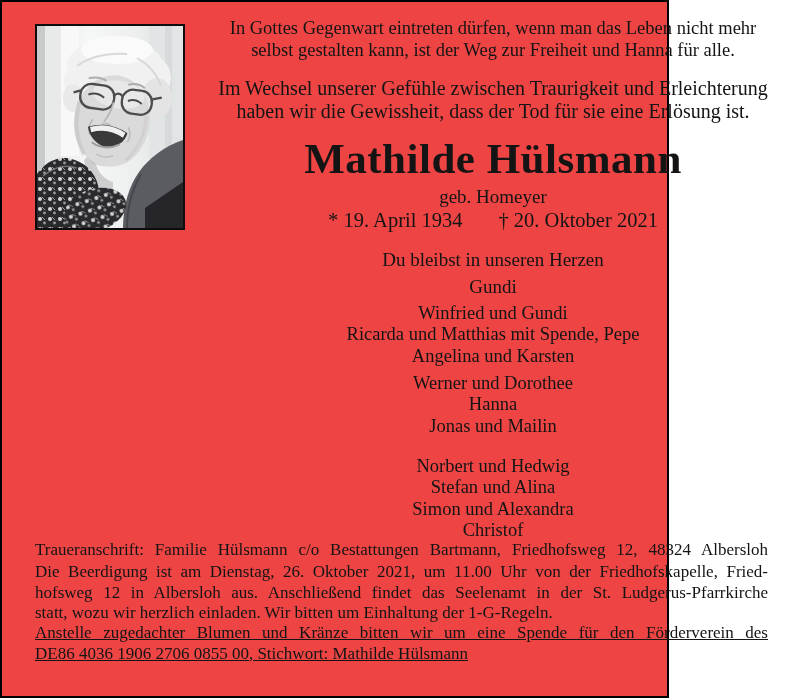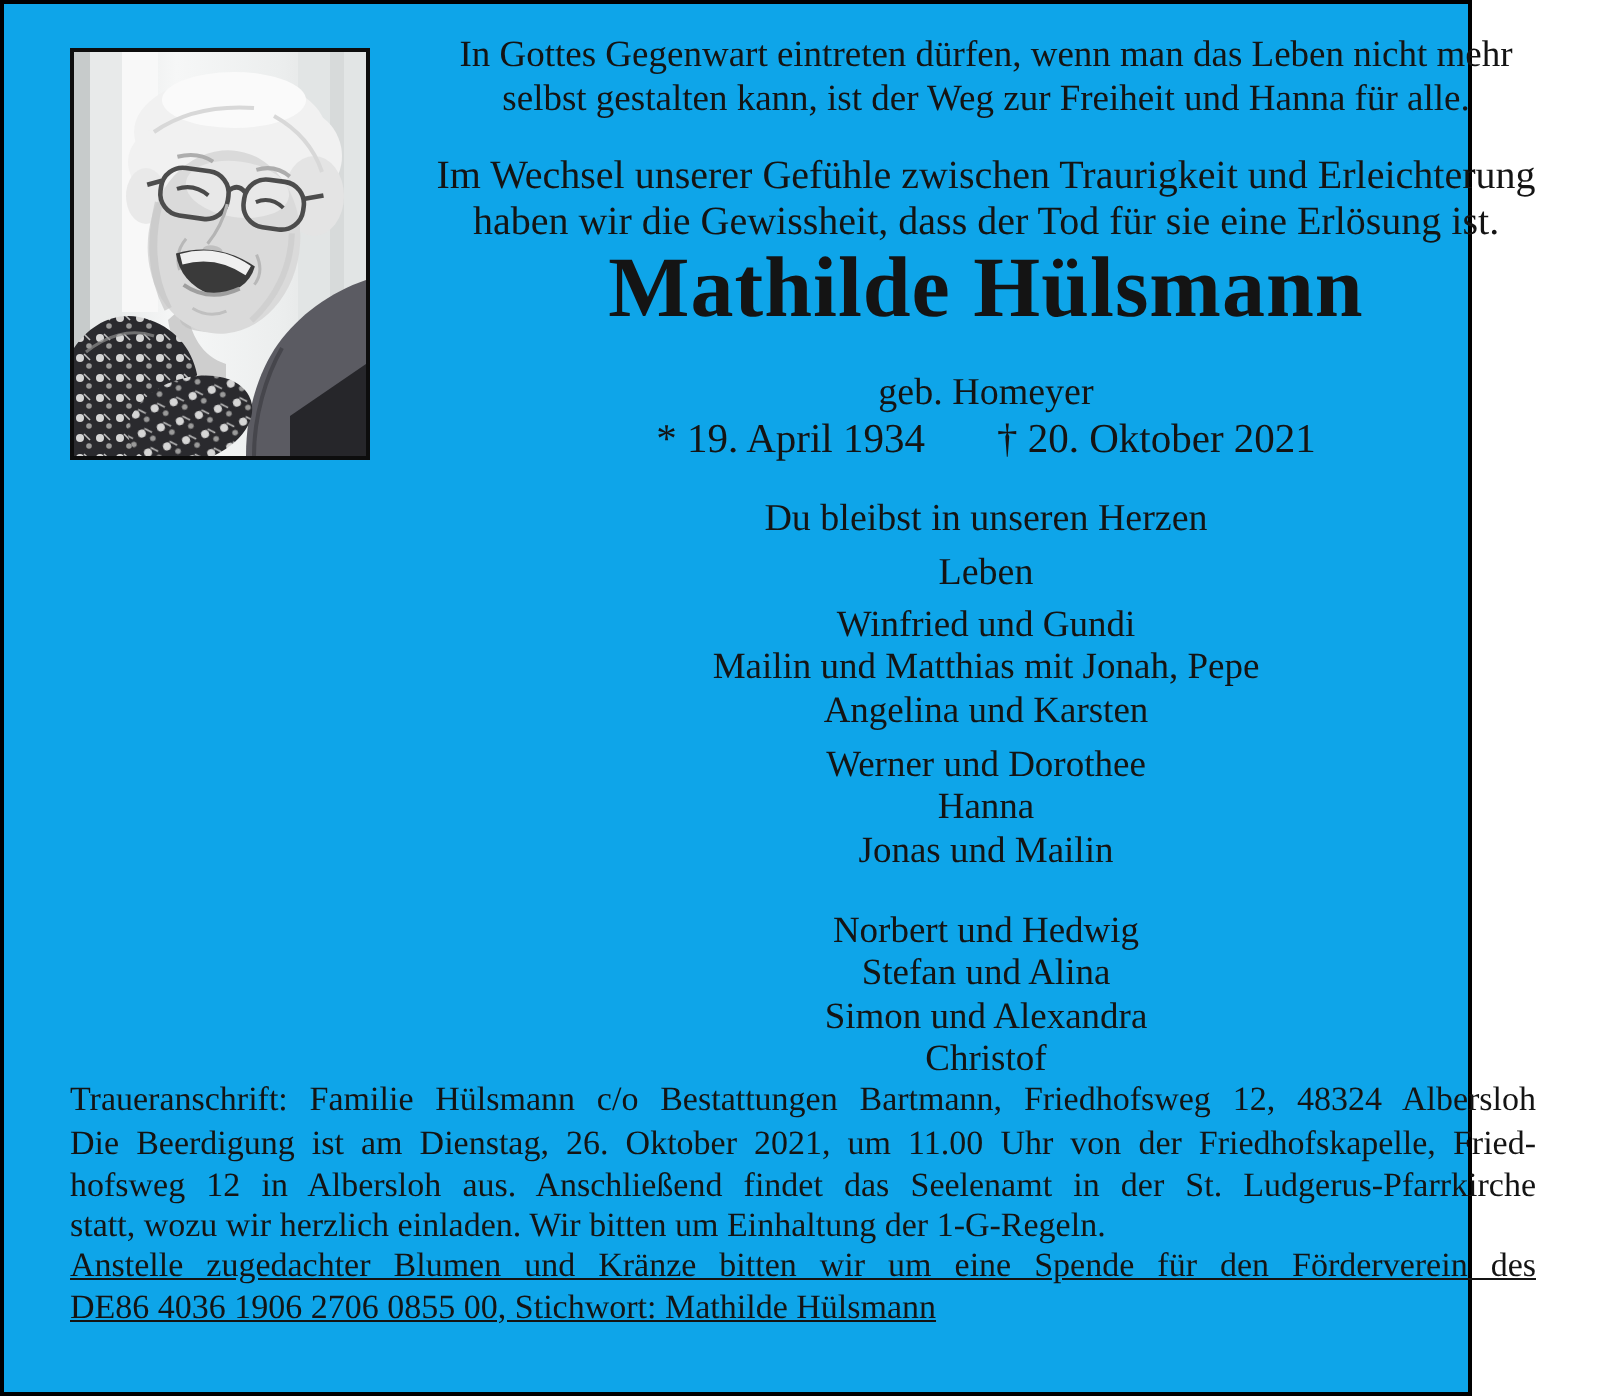--- a/index.html
+++ b/index.html
@@ -5,40 +5,40 @@
   html, body {
     margin: 0; padding: 0;
     width: 800px; height: 698px;
     background: #ffffff;
     overflow: hidden;
     font-family: "Liberation Serif", "DejaVu Serif", serif;
     color: #141414;
   }
   .sheet {
     position: absolute; inset: 0;
-    width: 736px; height: 698px;
+    width: 669px; height: 698px;
     border: 2px solid #000;
     box-sizing: border-box;
-    background: #0ea5e9;
+    background: #ef4444;
   }
   .photo-frame {
     position: absolute; left: 33px; top: 22px;
     width: 150px; height: 206px;
     border: 2px solid #0d0d0d;
     box-sizing: border-box;
     background: #eceeee;
   }
   .photo-frame svg { display: block; }
   .centercol {
     position: absolute; left: 186px; width: 610px;
     text-align: center;
   }
   #quote1 { top: 15px;  font-size: 18.5px; line-height: 22px; }
   #quote2 { top: 75px;  font-size: 20px;   line-height: 23px; }
-  #name   { top: 119px; font-size: 43px;   line-height: 48px; font-weight: bold; letter-spacing: 0.5px; }
+  #name   { top: 133px; font-size: 43px;   line-height: 48px; font-weight: bold; letter-spacing: 0.5px; }
   #maiden { top: 184px; font-size: 19px;   line-height: 22px; text-align: center; }
   #dates  { top: 206px; font-size: 20.5px; line-height: 24px; }
   #dates .death-gap { margin-left: 36px; }
   #remember { top: 247px; font-size: 19px; line-height: 22px; }
   #widower  { top: 274px; font-size: 19px; line-height: 22px; }
   .name-group { font-size: 18.5px; line-height: 21.3px; }
   #group1 { top: 301px; }
   #group2 { top: 371px; }
   #group3 { top: 454px; }
   .footerblock {
@@ -142,25 +142,25 @@
     <div>haben wir die Gewissheit, dass der Tod für sie eine Erlösung ist.</div>
   </div>
 
   <div class="centercol" id="name">Mathilde Hülsmann</div>
   <div class="centercol" id="maiden">geb. Homeyer</div>
   <div class="centercol" id="dates">
     <span>* 19. April 1934</span><span class="death-gap">† 20. Oktober 2021</span>
   </div>
 
   <div class="centercol" id="remember">Du bleibst in unseren Herzen</div>
-  <div class="centercol" id="widower">Leben</div>
+  <div class="centercol" id="widower">Gundi</div>
 
   <div class="centercol name-group" id="group1">
     <div>Winfried und Gundi</div>
-    <div>Mailin und Matthias mit Jonah, Pepe</div>
+    <div>Ricarda und Matthias mit Spende, Pepe</div>
     <div>Angelina und Karsten</div>
   </div>
   <div class="centercol name-group" id="group2">
     <div>Werner und Dorothee</div>
     <div>Hanna</div>
     <div>Jonas und Mailin</div>
   </div>
   <div class="centercol name-group" id="group3">
     <div>Norbert und Hedwig</div>
     <div>Stefan und Alina</div>

